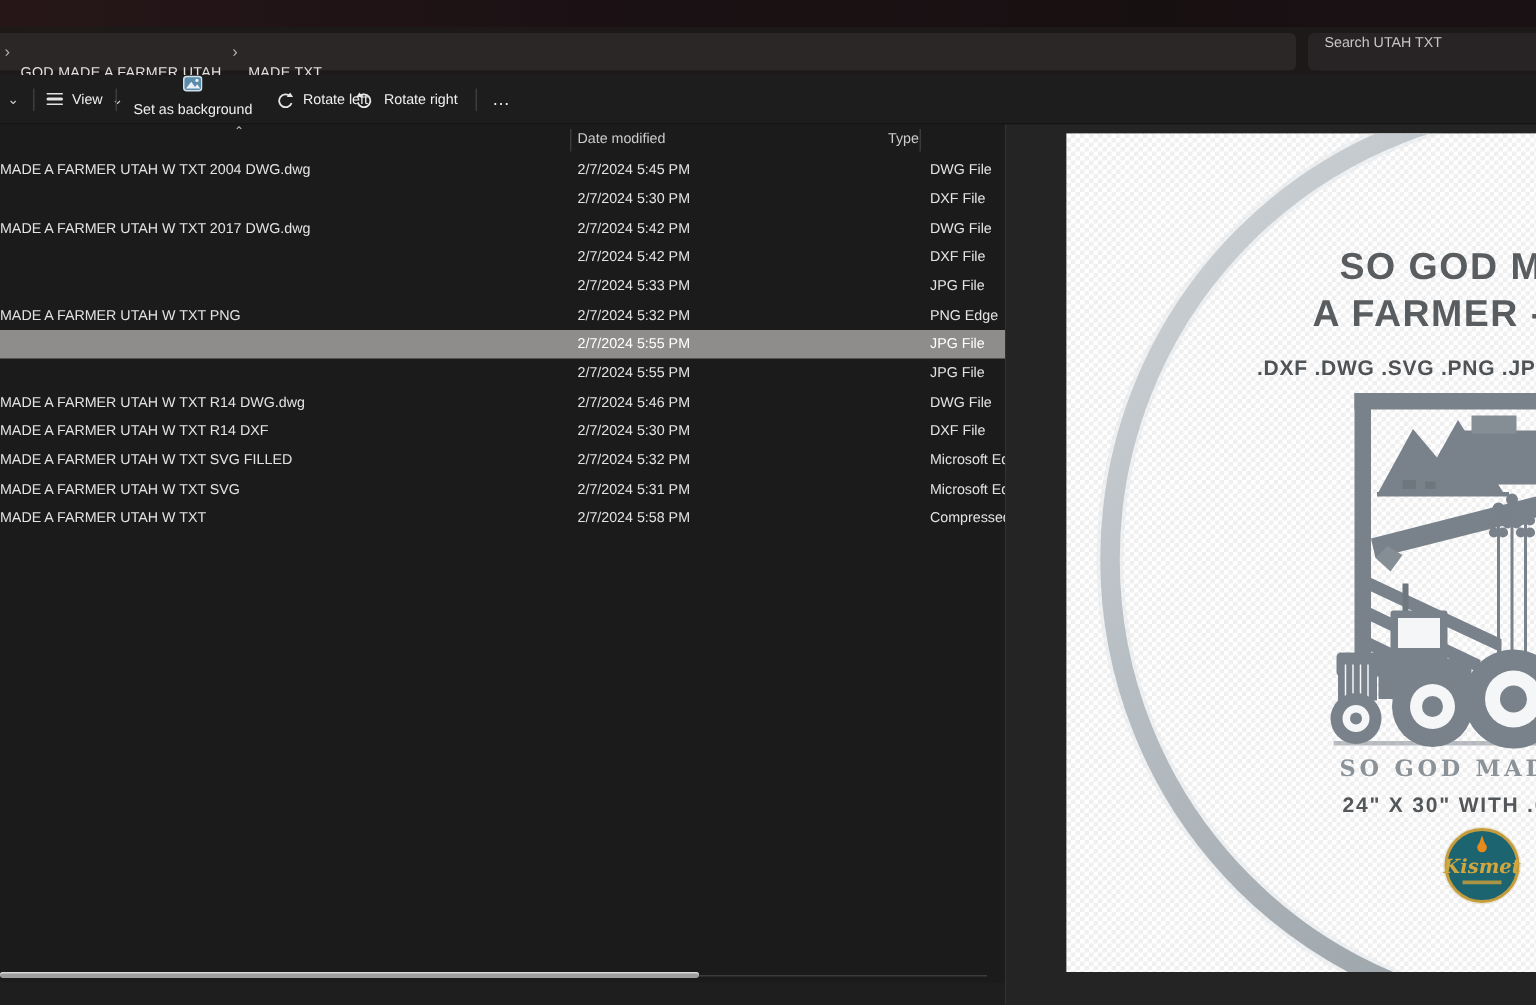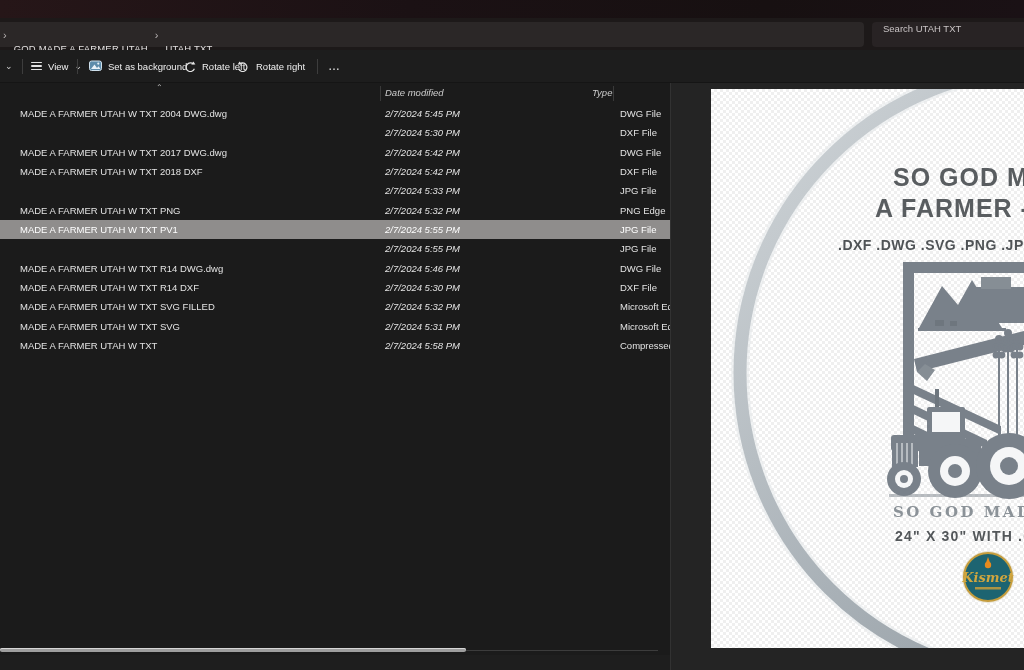--- a/index.html
+++ b/index.html
@@ -32,29 +32,29 @@
     padding:0 5px;border-radius:4px;white-space:nowrap;}
   .tsep{position:absolute;top:9px;width:1px;height:15px;background:#3d3d3d;}
   .tb-caret{color:#cfcfcf;font-size:9px;}
   .hamb{display:inline-block;width:11px;}
   .hamb i{display:block;height:1.5px;background:#e3e3e3;margin:2px 0;border-radius:1px;}
 
   
   .filelist{position:absolute;left:0;top:83px;width:670px;height:572px;background:#1b1b1b;overflow:hidden;}
   .list-header{position:absolute;left:0;top:0;width:670px;height:21px;color:#cccccc;font-size:9.5px;}
   .sortcaret{position:absolute;left:156px;top:0px;color:#bbb;font-size:8px;}
-  .colh{position:absolute;top:4px;white-space:nowrap;font-style:italic;}
+  .colh{position:absolute;top:4px;white-space:nowrap;}
   .colh.date{left:385px;}
   .colh.type{left:592px;}
   .colsep{position:absolute;top:3px;width:1px;height:15px;background:#3a3a3a;}
   .rows{position:absolute;left:0;top:21px;width:670px;}
   .row{position:relative;height:19.35px;color:#e3e3e3;font-size:9.5px;}
   .row .cell{position:absolute;top:0;line-height:19.35px;white-space:nowrap;}
-  .row .name{left:0;padding-left:20px;}
-  .row .date{left:385px;font-style:italic;}
+  .row .name{left:0;}
+  .row .date{left:385px;}
   .row .type{left:620px;width:50px;overflow:hidden;}
   .row.selected{background:#8f8d8c;color:#ffffff;}
 
   
   .hscroll-track{position:absolute;left:0;top:648px;width:658px;height:7px;}
   .hscroll-line{position:absolute;left:0;top:2px;width:658px;height:1px;background:#3c3c3c;}
   .hscroll-thumb{position:absolute;left:0;top:0px;width:466px;height:4px;background:#9e9e9e;
     border-radius:2px;box-shadow:inset 0 1px 0 #d6d6d6;}
   .bottomstrip{position:absolute;left:0;top:655px;width:670px;height:15px;background:#1e1e1e;}
   .pane-edge{position:absolute;left:670px;top:83px;width:1px;height:587px;background:#323232;}
@@ -73,21 +73,21 @@
 
 <div class="screen">
 
   <div class="titlebar"></div>
 
   <div class="addressrow">
     <div class="addressbar">
       <span class="crumb-chev">›</span>
       <span class="crumb">GOD MADE A FARMER UTAH</span>
       <span class="crumb-chev">›</span>
-      <span class="crumb">UTAH TXT</span>
+      <span class="crumb">MADE TXT</span>
     </div>
     <div class="searchbox">
       <input type="text" placeholder="Search UTAH TXT" style="">
     </div>
   </div>
 
   <div class="toolbar">
     <div class="tbtn" style="left:0px;">
       <span class="tb-caret">⌄</span>
     </div>
@@ -95,21 +95,21 @@
     <div class="tbtn" style="left:26px;">
       <span class="hamb">
           <i></i>
           <i></i>
           <i></i>
         </span>
       <span>View</span>
       <span class="tb-caret">⌄</span>
     </div>
     <div class="tsep" style="left:77px;"></div>
-    <div class="tbtn" style="left:84px;">
+    <div class="tbtn" style="left:84px;flex-direction:column;">
       <svg width="13" height="12" viewBox="0 0 13 12">
         <rect x="0.5" y="1" width="12" height="9.5" rx="2" fill="#5d8cab" stroke="#cfe0ec" stroke-width="1"></rect>
         <polygon points="2,9 5.5,4.5 8,8 9.5,6.2 11.5,9" fill="#eaf2f8"></polygon>
         <circle cx="9.3" cy="3.6" r="1.1" fill="#eaf2f8"></circle>
       </svg>
       <span>Set as background</span>
     </div>
     <div class="tbtn" style="left:178px;">
       <svg width="13" height="12" viewBox="0 0 13 12">
         <path d="M10.5,4.2 a4.3,4.3 0 1 0 0.9,4.6" fill="none" stroke="#e6e6e6" stroke-width="1.2"></path>
@@ -150,35 +150,33 @@
         <div class="row">
           <div class="cell date">2/7/2024 5:30 PM</div>
           <div class="cell type">DXF File</div>
         </div>
         <div class="row">
           <div class="cell name">MADE A FARMER UTAH W TXT 2017 DWG.dwg</div>
           <div class="cell date">2/7/2024 5:42 PM</div>
           <div class="cell type">DWG File</div>
         </div>
         <div class="row">
-          <div class="cell name">MADE A FARMER UTAH W TXT 2018 DXF</div>
           <div class="cell date">2/7/2024 5:42 PM</div>
           <div class="cell type">DXF File</div>
         </div>
         <div class="row">
           <div class="cell date">2/7/2024 5:33 PM</div>
           <div class="cell type">JPG File</div>
         </div>
         <div class="row">
           <div class="cell name">MADE A FARMER UTAH W TXT PNG</div>
           <div class="cell date">2/7/2024 5:32 PM</div>
           <div class="cell type">PNG Edge</div>
         </div>
         <div class="row selected">
-          <div class="cell name">MADE A FARMER UTAH W TXT PV1</div>
           <div class="cell date">2/7/2024 5:55 PM</div>
           <div class="cell type">JPG File</div>
         </div>
         <div class="row">
           <div class="cell date">2/7/2024 5:55 PM</div>
           <div class="cell type">JPG File</div>
         </div>
         <div class="row">
           <div class="cell name">MADE A FARMER UTAH W TXT R14 DWG.dwg</div>
           <div class="cell date">2/7/2024 5:46 PM</div>

